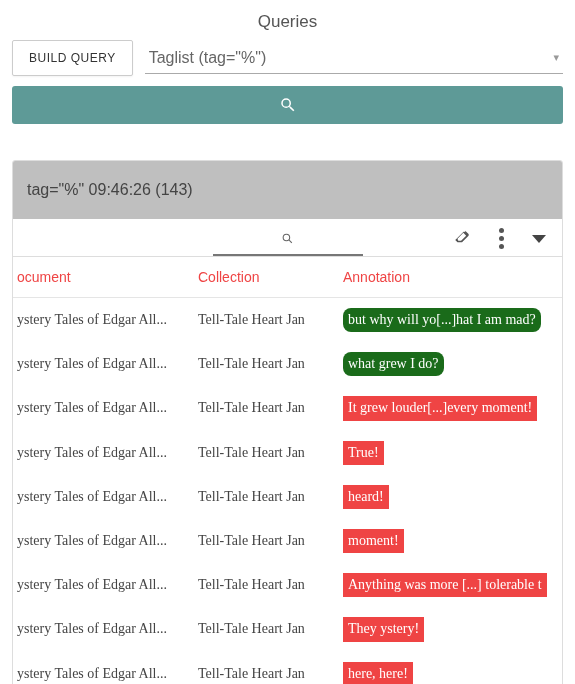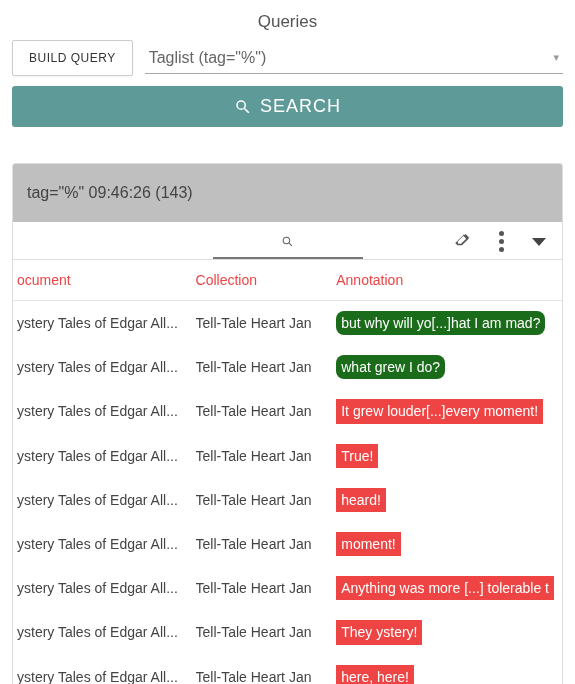--- a/index.html
+++ b/index.html
@@ -169,20 +169,21 @@
     }
     thead th:first-child {
       padding-left: 4px;
     }
     tbody td {
       padding: 10px 8px 10px 0;
       font-size: 14px;
       color: #444;
       vertical-align: middle;
       white-space: nowrap;
+      font-family: Liberation Serif, serif;
     }
     tbody td:first-child {
       padding-left: 4px;
       max-width: 180px;
       overflow: hidden;
       text-overflow: ellipsis;
     }
     tbody td:nth-child(2) {
       max-width: 140px;
       overflow: hidden;
@@ -215,21 +216,20 @@
     <div class="taglist-select">
       <span>Taglist (tag="%")</span>
       <span class="chevron">▾</span>
     </div>
   </div>
 
   <button class="search-btn">
     <svg viewBox="0 0 24 24">
       <path d="M15.5 14h-.79l-.28-.27A6.471 6.471 0 0016 9.5 6.5 6.5 0 109.5 16c1.61 0 3.09-.59 4.23-1.57l.27.28v.79l5 4.99L20.49 19l-4.99-5zM9.5 14A4.5 4.5 0 119.5 5a4.5 4.5 0 010 9z"></path>
     </svg>
-    <span>SEARCH</span>
   </button>
 </div>
 
 <div class="results-panel">
   <div class="results-header">tag="%" 09:46:26 (143)</div>
 
   <div class="toolbar">
     <div class="toolbar-center">
       <svg viewBox="0 0 24 24">
         <circle cx="10" cy="10" r="6"></circle>

